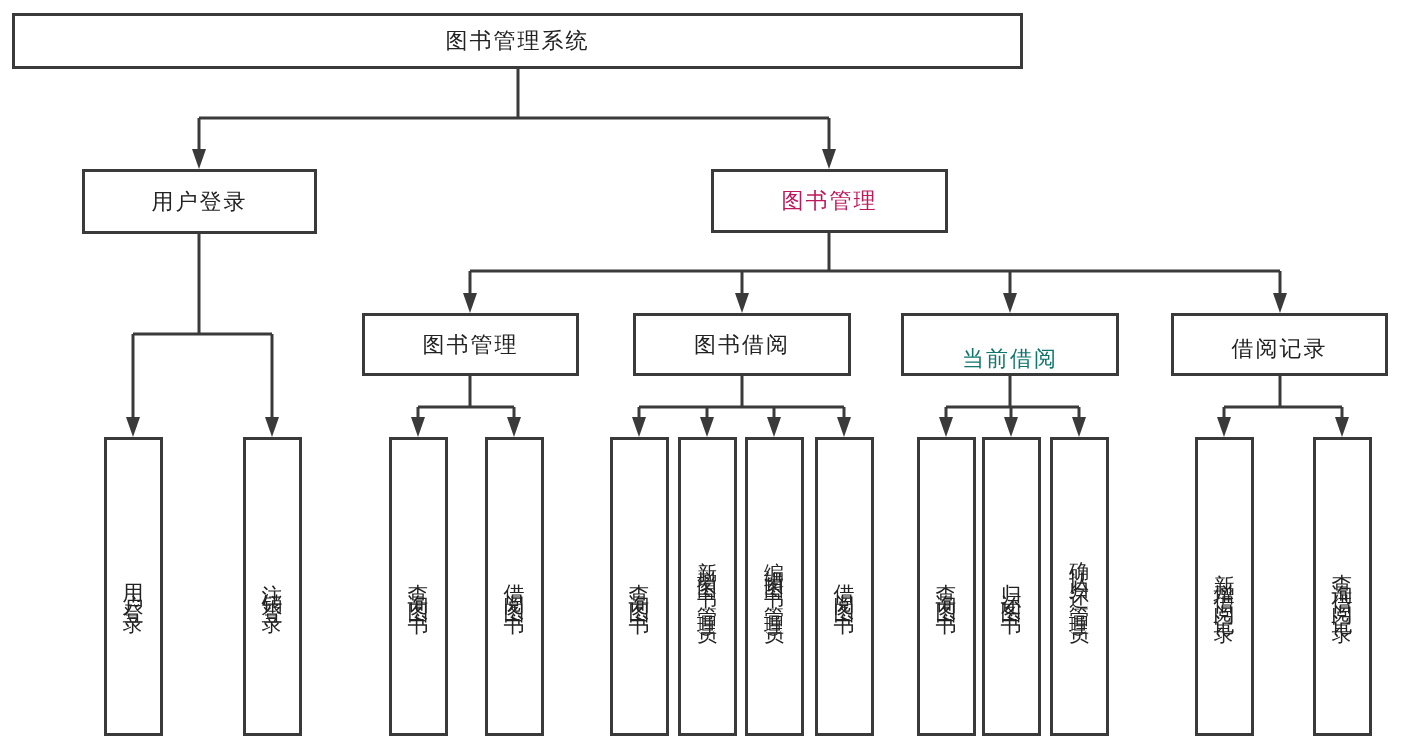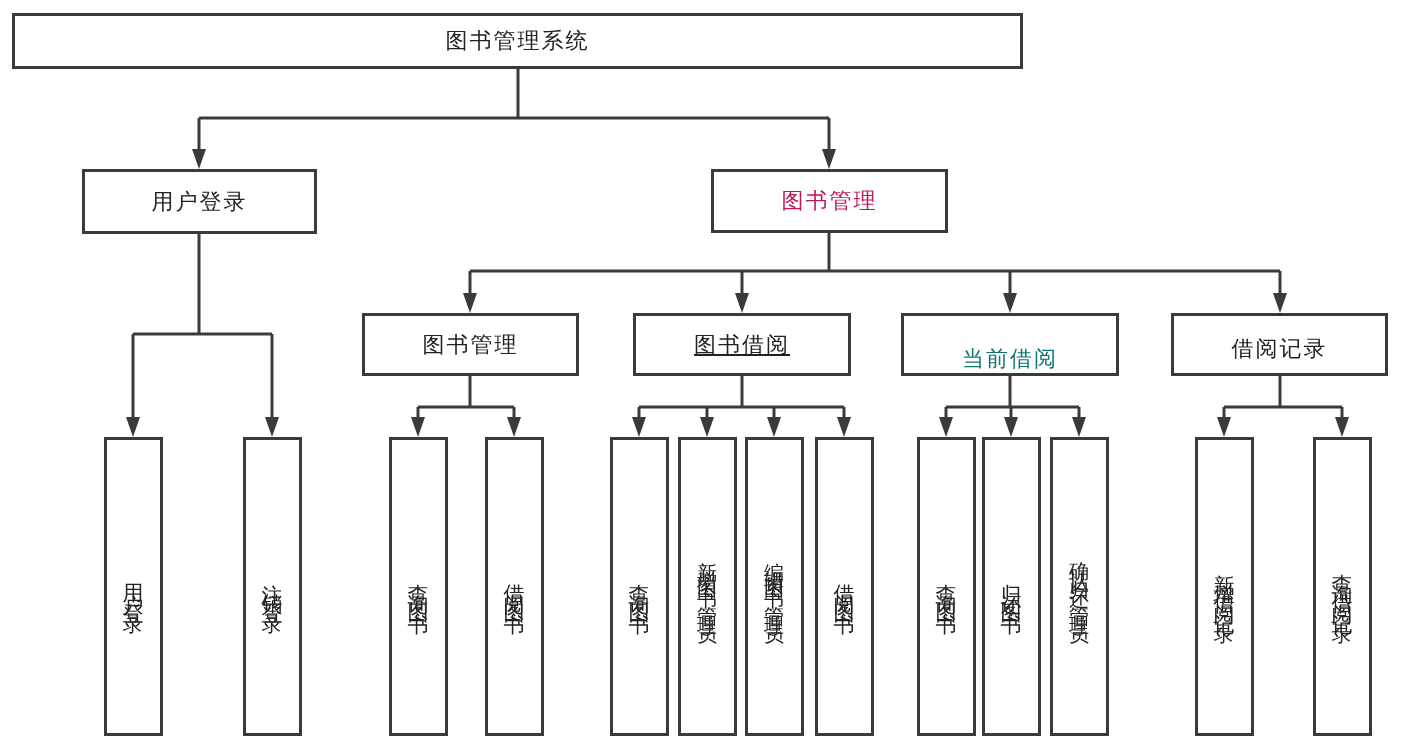--- a/index.html
+++ b/index.html
@@ -124,21 +124,21 @@
       </div>
       <div class="node h" style="left: 82px; top: 169px; width: 235px; height: 65px; border-color: rgb(58, 58, 58);">
         <span class="node-label" style="color: rgb(34, 34, 34);">用户登录</span>
       </div>
       <div class="node h" style="left: 711px; top: 169px; width: 237px; height: 64px; border-color: rgb(58, 58, 58);">
         <span class="node-label" style="color: #be185d;">图书管理</span>
       </div>
       <div class="node h" style="left: 362px; top: 313px; width: 217px; height: 63px; border-color: rgb(58, 58, 58);">
         <span class="node-label" style="color: rgb(34, 34, 34);">图书管理</span>
       </div>
-      <div class="node h" style="left: 633px; top: 313px; width: 218px; height: 63px; border-color: rgb(58, 58, 58); text-decoration: underline;">
+      <div class="node h" style="left: 633px; top: 313px; width: 218px; height: 63px; border-color: rgb(58, 58, 58);">
         <span class="node-label" style="color: rgb(34, 34, 34);">图书借阅</span>
       </div>
       <div class="node h" style="left: 901px; top: 313px; width: 218px; height: 63px; border-color: rgb(58, 58, 58);">
         <span class="node-label" style="color: #0f766e; margin-top: 28px;">当前借阅</span>
       </div>
       <div class="node h" style="left: 1171px; top: 313px; width: 217px; height: 63px; border-color: rgb(58, 58, 58);">
         <span class="node-label" style="color: rgb(34, 34, 34); margin-top: 8px;">借阅记录</span>
       </div>
       <div class="node v" style="left: 104px; top: 437px; width: 59px; height: 299px; border-color: rgb(58, 58, 58);">
         <span class="node-label" style="color: rgb(34, 34, 34);">用户登录</span>

